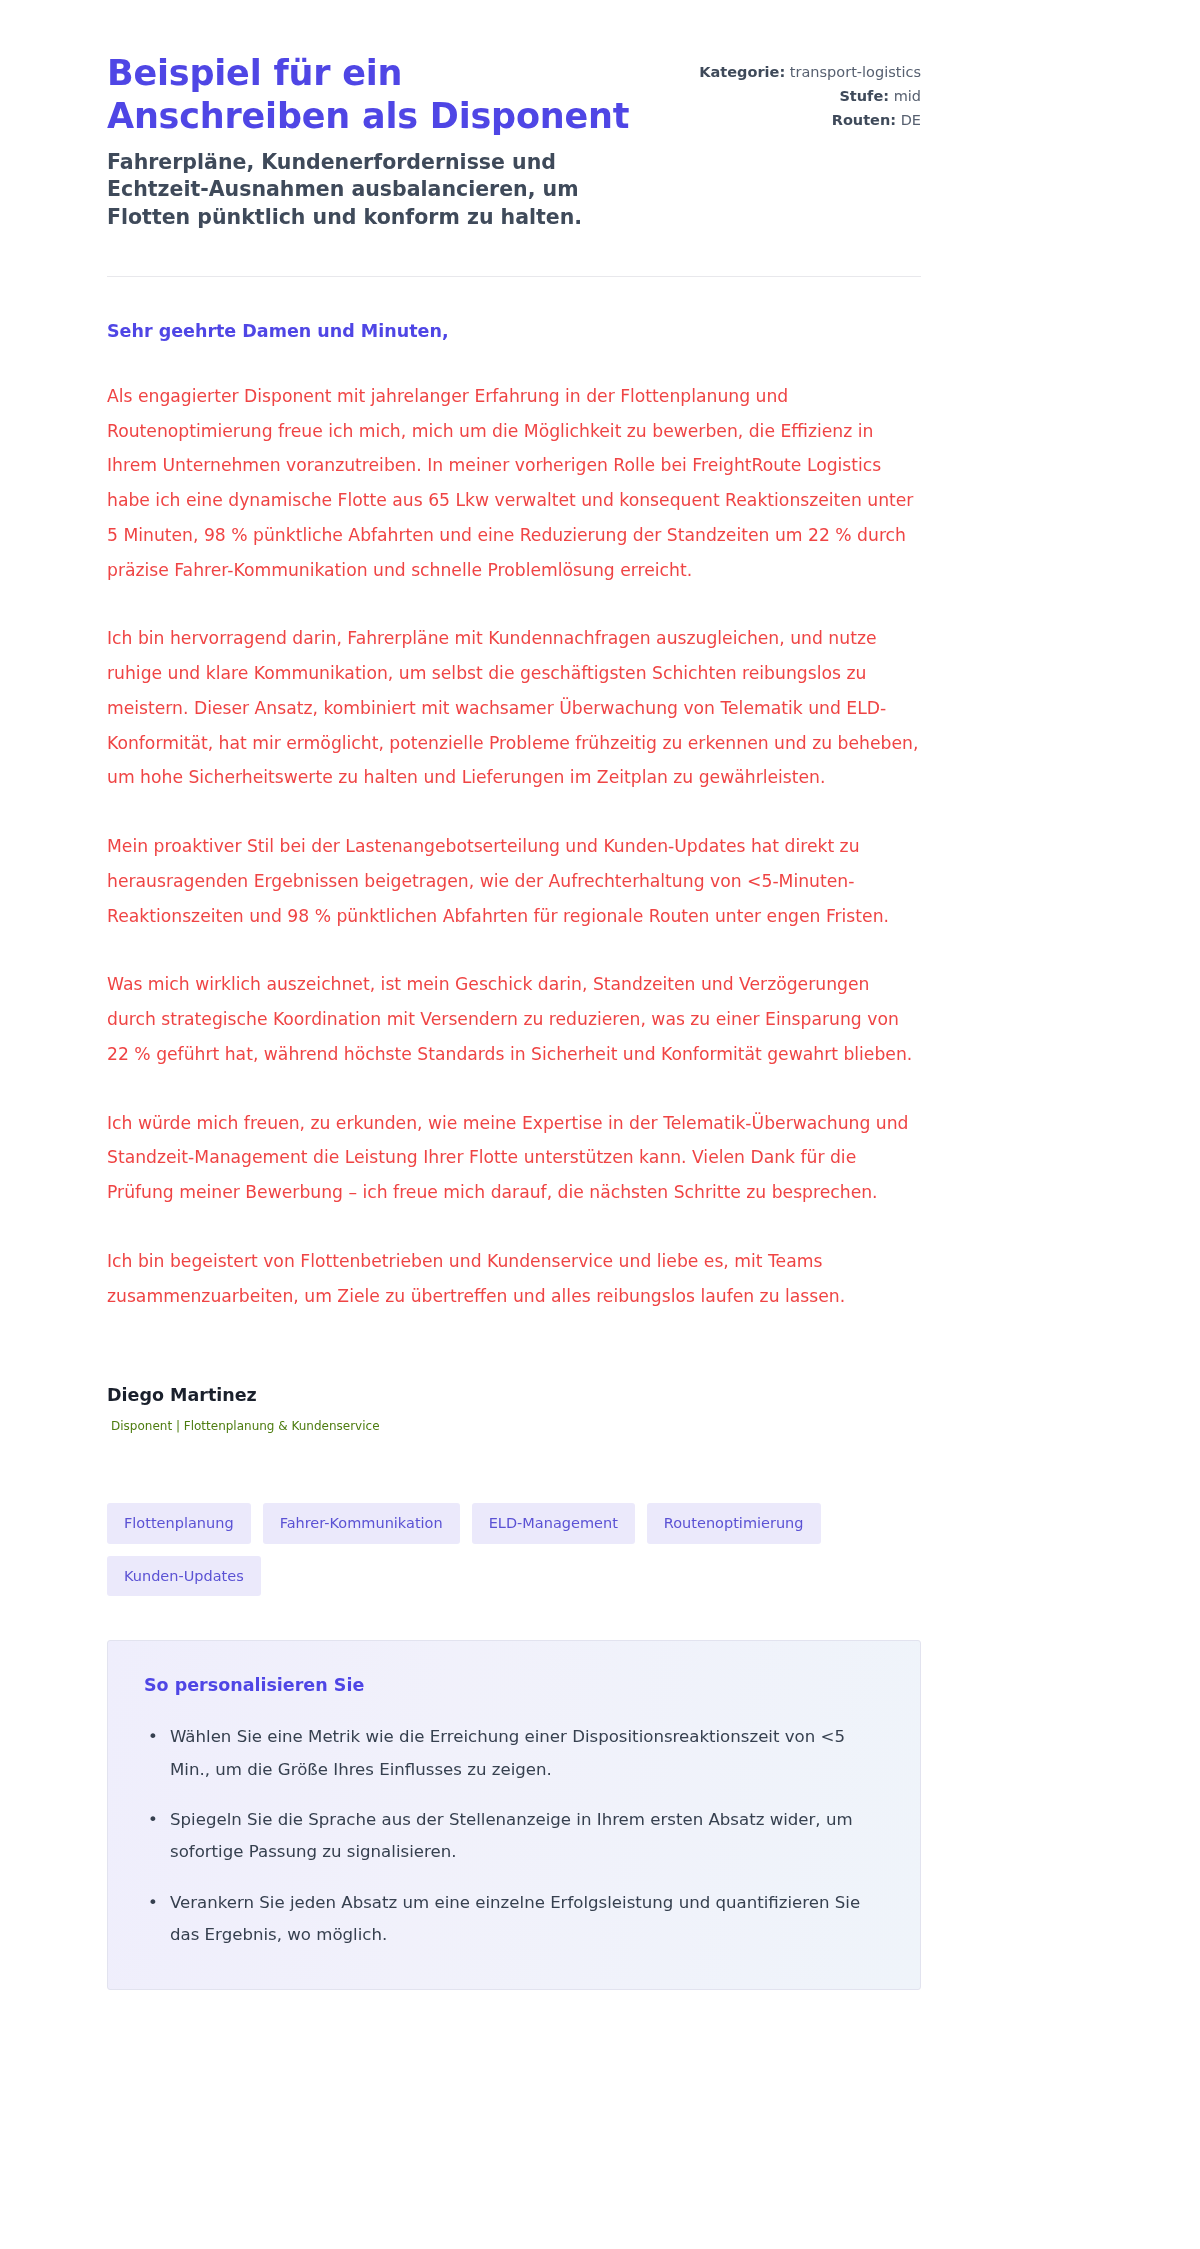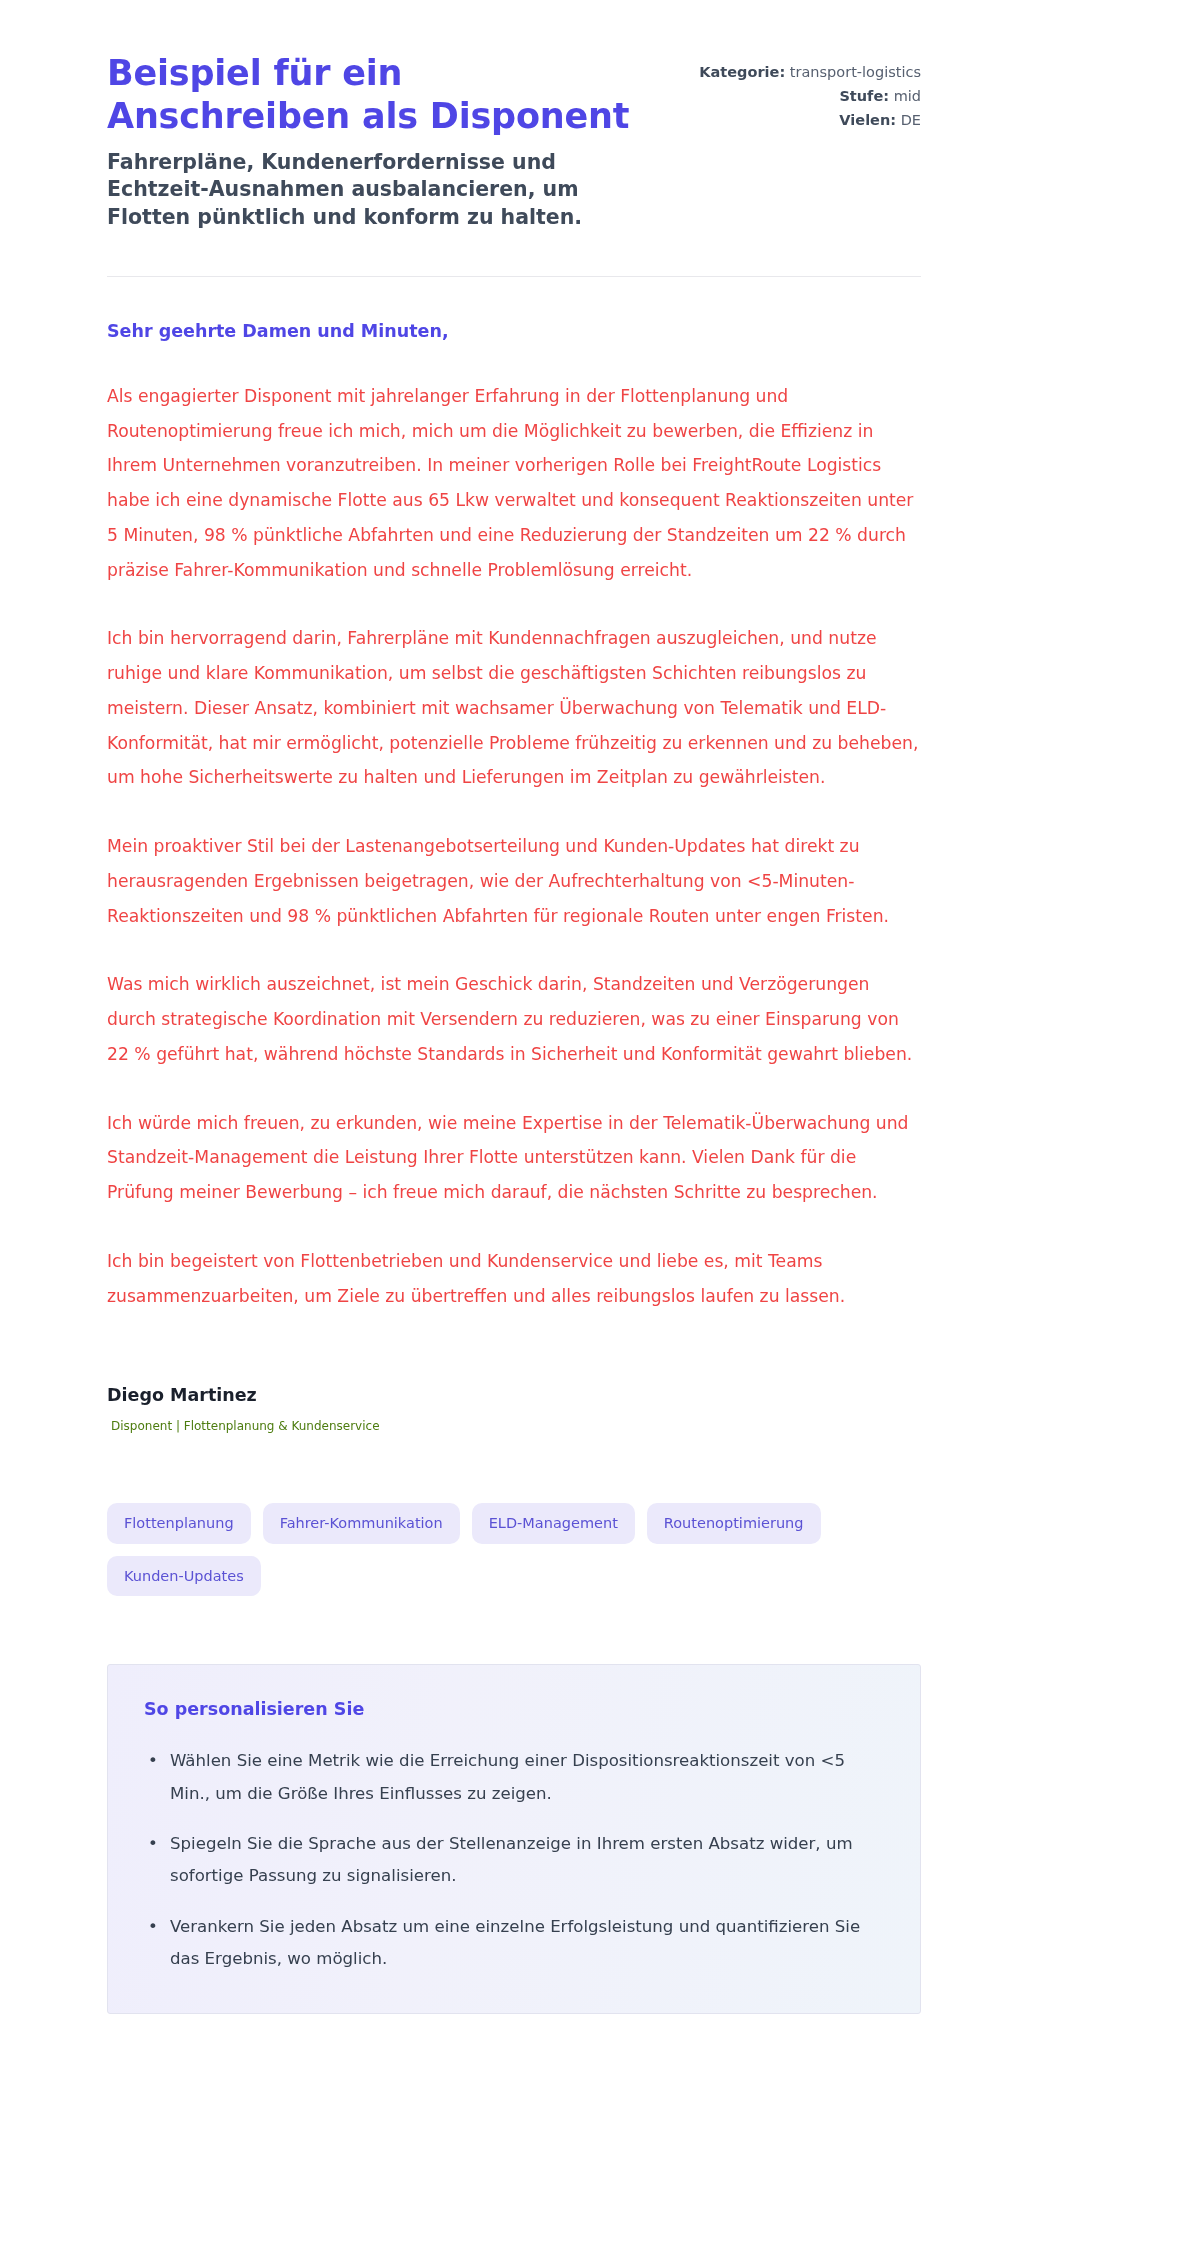--- a/index.html
+++ b/index.html
@@ -111,27 +111,27 @@
     gap: 12px 12px;
     margin-top: 70px;
     max-width: 810px;
   }
   .tag {
     background: #ebe9fb;
     color: #5b52d4;
     font-size: 14.5px;
     line-height: 1;
     padding: 13px 17px;
-    border-radius: 10px;
+    border-radius: 3px;
     white-space: nowrap;
   }
 
   
   .callout {
-    margin-top: 68px;
+    margin-top: 44px;
     background: linear-gradient(100deg, #efeefc 0%, #f1f1fb 40%, #eff4fa 100%);
     border: 1px solid #e2e3ef;
     border-radius: 3px;
     padding: 34px 40px 38px 36px;
   }
   .callout-title {
     font-size: 17.5px;
     font-weight: 700;
     color: #4f46e5;
     margin: 0 0 26px 0;
@@ -174,21 +174,21 @@
     <div class="header-right">
       <div class="meta-row">
         <span class="meta-label">Kategorie:</span>
         <span class="meta-value">transport-logistics</span>
       </div>
       <div class="meta-row">
         <span class="meta-label">Stufe:</span>
         <span class="meta-value">mid</span>
       </div>
       <div class="meta-row">
-        <span class="meta-label">Vielen:</span>
+        <span class="meta-label">Routen:</span>
         <span class="meta-value">DE</span>
       </div>
     </div>
   </div>
 
   <hr class="rule">
 
   <div class="letter">
     <p class="salutation">Sehr geehrte Damen und Minuten,</p>
 

